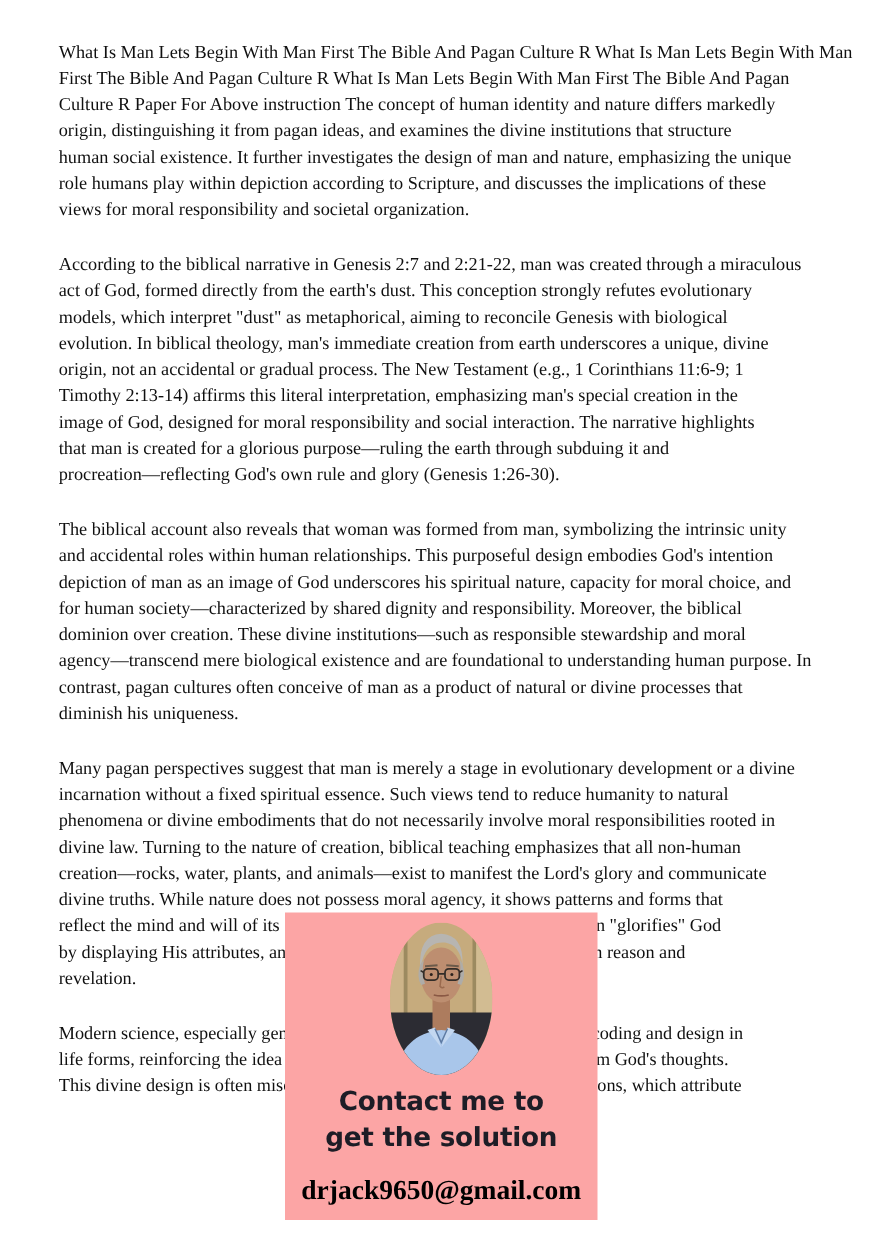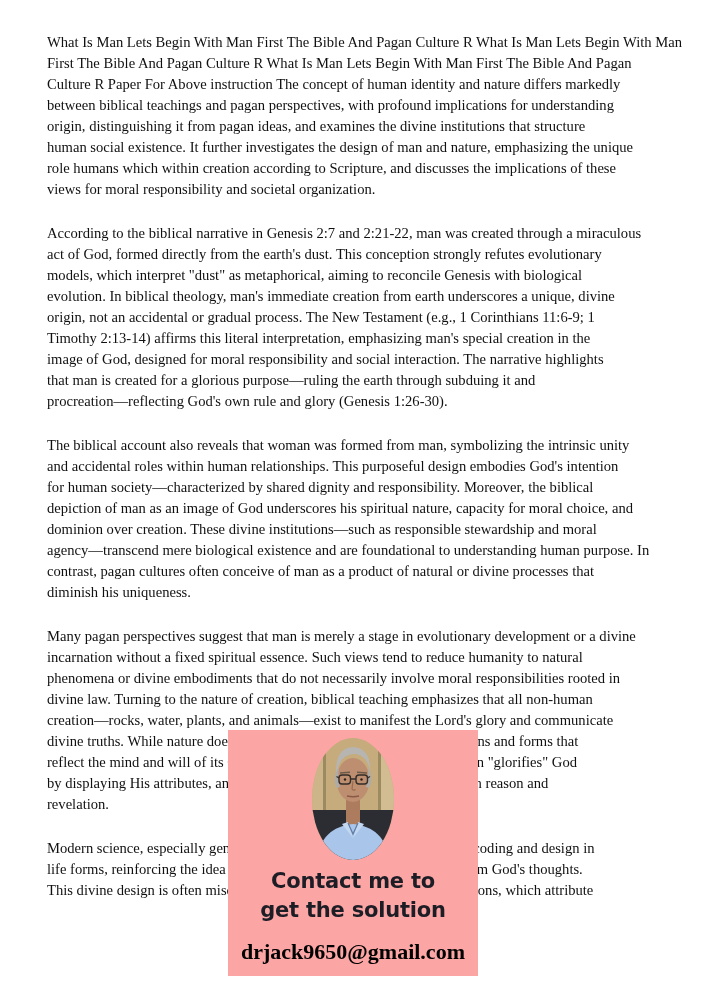--- a/index.html
+++ b/index.html
@@ -66,42 +66,41 @@
 </head>
 <body>
 
 <div class="page">
 
   <div class="doc" id="doc" style="color: rgb(16, 16, 16);">
       <p>
         <span class="line">What Is Man Lets Begin With Man First The Bible And Pagan Culture R What Is Man Lets Begin With Man</span>
         <span class="line">First The Bible And Pagan Culture R What Is Man Lets Begin With Man First The Bible And Pagan</span>
         <span class="line">Culture R Paper For Above instruction The concept of human identity and nature differs markedly</span>
-        <span class="line">between biblical teachings and pagan perspectives, with profound implications for understanding</span>
         <span class="line">origin, distinguishing it from pagan ideas, and examines the divine institutions that structure</span>
         <span class="line">human social existence. It further investigates the design of man and nature, emphasizing the unique</span>
-        <span class="line">role humans which within creation according to Scripture, and discusses the implications of these</span>
+        <span class="line">role humans play within depiction according to Scripture, and discusses the implications of these</span>
         <span class="line">views for moral responsibility and societal organization.</span>
       </p>
       <p>
         <span class="line">According to the biblical narrative in Genesis 2:7 and 2:21-22, man was created through a miraculous</span>
         <span class="line">act of God, formed directly from the earth's dust. This conception strongly refutes evolutionary</span>
         <span class="line">models, which interpret "dust" as metaphorical, aiming to reconcile Genesis with biological</span>
         <span class="line">evolution. In biblical theology, man's immediate creation from earth underscores a unique, divine</span>
         <span class="line">origin, not an accidental or gradual process. The New Testament (e.g., 1 Corinthians 11:6-9; 1</span>
         <span class="line">Timothy 2:13-14) affirms this literal interpretation, emphasizing man's special creation in the</span>
         <span class="line">image of God, designed for moral responsibility and social interaction. The narrative highlights</span>
         <span class="line">that man is created for a glorious purpose—ruling the earth through subduing it and</span>
         <span class="line">procreation—reflecting God's own rule and glory (Genesis 1:26-30).</span>
       </p>
       <p>
         <span class="line">The biblical account also reveals that woman was formed from man, symbolizing the intrinsic unity</span>
         <span class="line">and accidental roles within human relationships. This purposeful design embodies God's intention</span>
+        <span class="line">depiction of man as an image of God underscores his spiritual nature, capacity for moral choice, and</span>
         <span class="line">for human society—characterized by shared dignity and responsibility. Moreover, the biblical</span>
-        <span class="line">depiction of man as an image of God underscores his spiritual nature, capacity for moral choice, and</span>
         <span class="line">dominion over creation. These divine institutions—such as responsible stewardship and moral</span>
         <span class="line">agency—transcend mere biological existence and are foundational to understanding human purpose. In</span>
         <span class="line">contrast, pagan cultures often conceive of man as a product of natural or divine processes that</span>
         <span class="line">diminish his uniqueness.</span>
       </p>
       <p>
         <span class="line">Many pagan perspectives suggest that man is merely a stage in evolutionary development or a divine</span>
         <span class="line">incarnation without a fixed spiritual essence. Such views tend to reduce humanity to natural</span>
         <span class="line">phenomena or divine embodiments that do not necessarily involve moral responsibilities rooted in</span>
         <span class="line">divine law. Turning to the nature of creation, biblical teaching emphasizes that all non-human</span>

